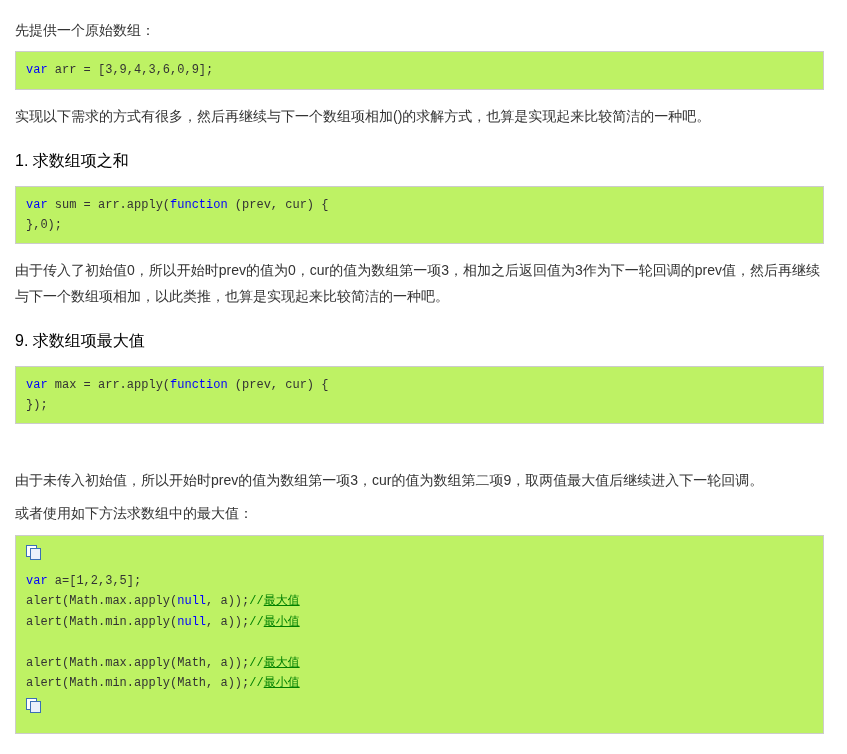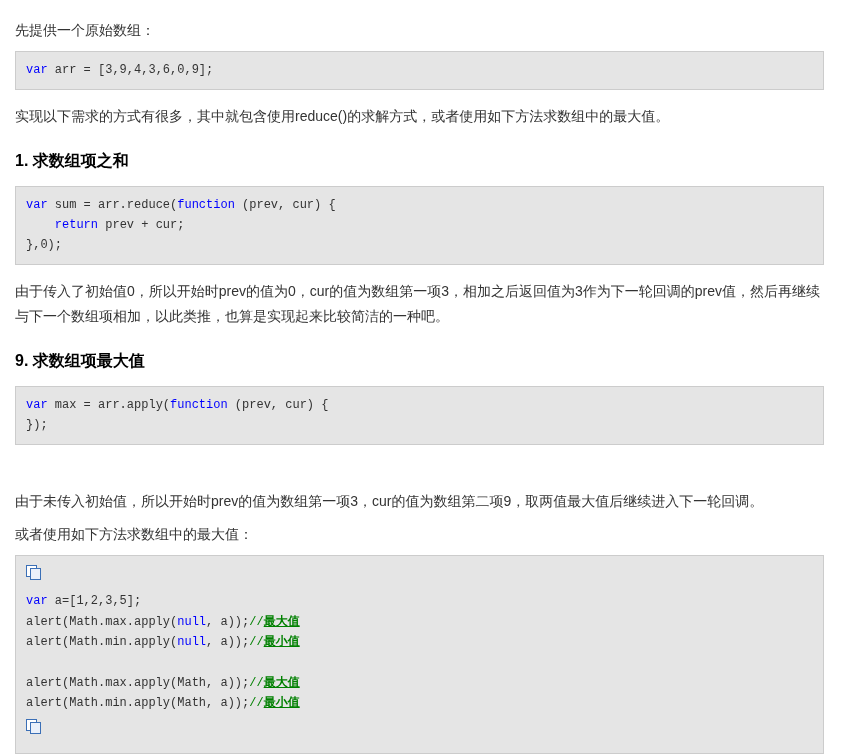--- a/index.html
+++ b/index.html
@@ -10,43 +10,43 @@
   padding: 10px 15px;
   line-height: 1.8;
   width: 847px;
   box-sizing: border-box;
 }
 p {
   margin: 8px 0;
 }
 h3 {
   font-size: 16px;
-  font-weight: bold;
+  font-weight: normal;
   margin: 18px 0 10px 0;
   color: #000;
 }
 .codeblock {
   border: 1px solid #ccc;
-  background: #e5e5e5;
+  background: #bef264;
   padding: 8px 10px;
   font-family: "Courier New", Consolas, monospace;
   font-size: 12px;
   line-height: 1.7;
   white-space: pre;
   margin: 8px 8px 14px 0;
   overflow-x: auto;
 }
 .codeblock .line {
   display: block;
 }
 .kw { color: #0000ff; }
 .fn { color: #0000ff; }
 .ret { color: #0000ff; }
 .cmt { color: #008000; }
-.cmt a { color: #008000; text-decoration: underline; font-weight: bold; }
+.cmt a { color: #008000; text-decoration: underline; }
 .nl { color: #0000ff; }
 .copy-icon {
   display: inline-block;
   width: 16px;
   height: 14px;
   position: relative;
   margin: 1px 0 5px 0;
 }
 .copy-icon::before {
   content: "";
@@ -70,25 +70,25 @@
 }
 .bold { font-weight: normal; }
 </style>
 </head>
 <body>
 
 <p>先提供一个原始数组：</p>
 
 <div class="codeblock"><span class="line"><span class="kw">var</span><span> arr = [3,9,4,3,6,0,9];</span></span></div>
 
-<p>实现以下需求的方式有很多，其中就包含使用reduce()的求解方式，或者使用如下方法求数组中的最大值。</p>
+<p>实现以下需求的方式有很多，然后再继续与下一个数组项相加()的求解方式，也算是实现起来比较简洁的一种吧。</p>
 
 <h3>1. 求数组项之和</h3>
 
-<div class="codeblock"><span class="line"><span class="kw">var</span><span> sum = arr.reduce(</span><span class="fn">function</span><span> (prev, cur) {</span></span><span class="line"><span>    </span><span class="ret">return</span><span> prev + cur;</span></span><span class="line">},0);</span></div>
+<div class="codeblock"><span class="line"><span class="kw">var</span><span> sum = arr.apply(</span><span class="fn">function</span><span> (prev, cur) {</span></span><span class="line">},0);</span></div>
 
 <p>由于传入了初始值0，所以开始时prev的值为0，cur的值为数组第一项3，相加之后返回值为3作为下一轮回调的prev值，然后再继续与下一个数组项相加，以此类推，也算是实现起来比较简洁的一种吧。</p>
 
 <h3>9. 求数组项最大值</h3>
 
 <div class="codeblock"><span class="line"><span class="kw">var</span><span> max = arr.apply(</span><span class="fn">function</span><span> (prev, cur) {</span></span><span class="line">});</span></div>
 
 <p style="margin-top:44px">由于未传入初始值，所以开始时prev的值为数组第一项3，cur的值为数组第二项9，取两值最大值后继续进入下一轮回调。</p>
 
 <p class="bold">或者使用如下方法求数组中的最大值：</p>

